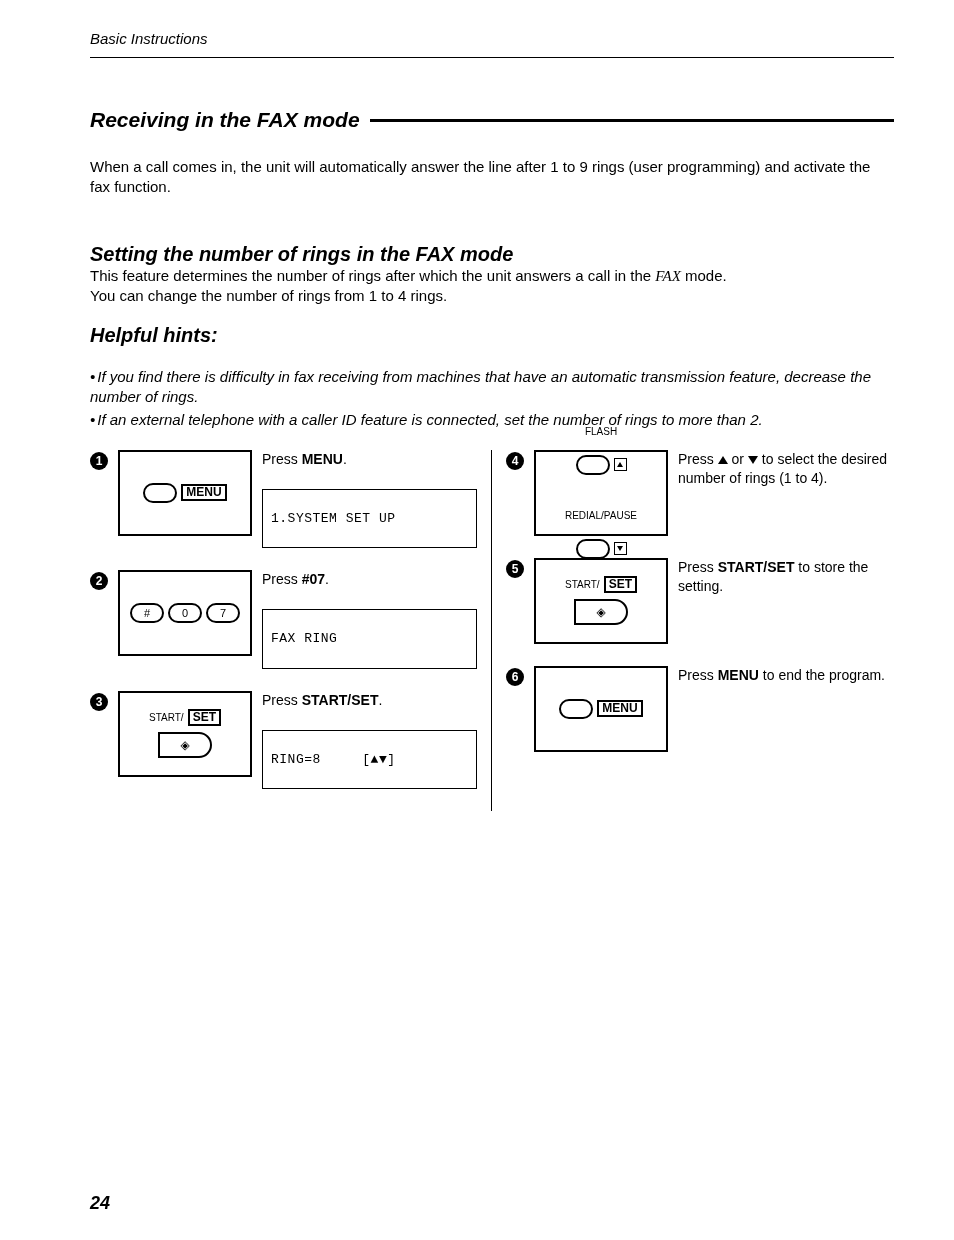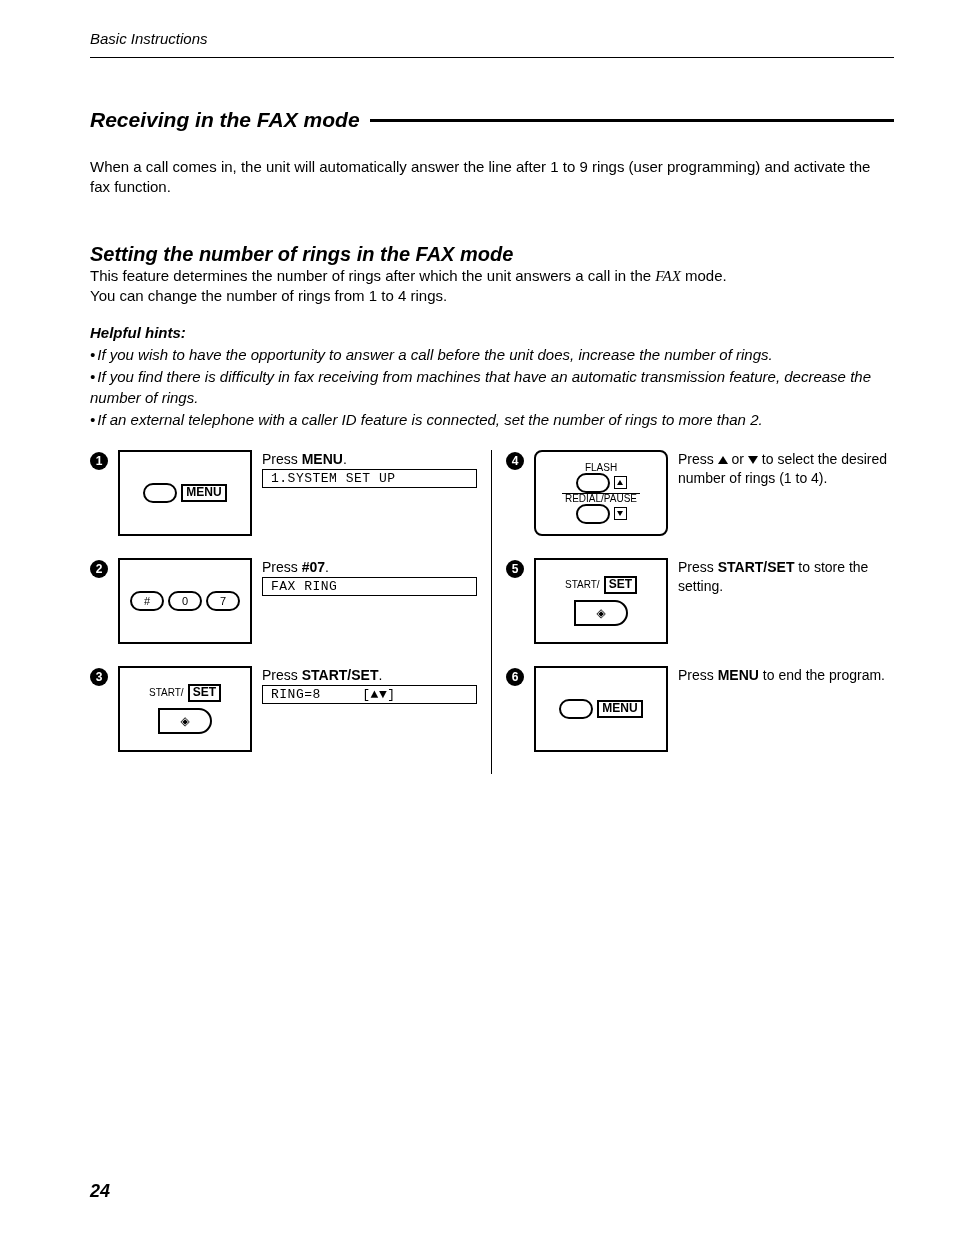--- a/index.html
+++ b/index.html
@@ -48,24 +48,24 @@
     font-weight: bold;
     font-style: italic;
   }
   .desc {
     font-size: 15px;
     line-height: 1.35;
     margin-bottom: 18px;
   }
   .desc em { font-style: italic; font-family: Liberation Serif, serif; }
   .hints-title {
-    font-size: 15px;
-    font-weight: bold;
-    font-style: italic;
-    margin-bottom: 4px;
+    font-size: 20px;
+    font-weight: bold;
+    font-style: italic;
+    margin-bottom: 20px;
   }
   .hints {
     font-size: 15px;
     font-style: italic;
     line-height: 1.35;
     margin: 0 0 20px 0;
     padding: 0;
     list-style: none;
   }
   .hints li::before {
@@ -123,22 +123,22 @@
   }
   .instr {
     flex: 1;
     font-size: 14px;
     line-height: 1.35;
   }
   .lcd {
     border: 1px solid #000;
     font-family: "Courier New", monospace;
     font-size: 13px;
-    padding: 0 8px;
-    margin-top: 0;
+    padding: 20px 8px;
+    margin-top: 20px;
     letter-spacing: 0.5px;
     white-space: pre;
     min-width: 150px;
   }
   .btn-oval {
     width: 30px;
     height: 16px;
     border: 2px solid #000;
     border-radius: 10px;
     display: inline-flex;
@@ -173,21 +173,21 @@
   .tri-up, .tri-down {
     display: inline-block;
     width: 0; height: 0;
     border-left: 5px solid transparent;
     border-right: 5px solid transparent;
   }
   .tri-up { border-bottom: 8px solid #000; }
   .tri-down { border-top: 8px solid #000; }
   .page-num {
     position: absolute;
-    bottom: 38px;
+    bottom: 26px;
     left: 90px;
     font-size: 18px;
     font-weight: bold;
     font-style: italic;
   }
   b { font-weight: bold; }
 </style>
 </head>
 <body>
 
@@ -204,21 +204,20 @@
 
   <div class="sub-title">Setting the number of rings in the FAX mode</div>
 
   <div class="desc">
     <span>This feature determines the number of rings after which the unit answers a call in the </span><em>FAX</em><span> mode.</span><br>
     <span>You can change the number of rings from 1 to 4 rings.</span>
   </div>
 
   <div class="hints-title">Helpful hints:</div>
   <ul class="hints">
-    <li>If you wish to have the opportunity to answer a call before the unit does, increase the number of rings.</li>
     <li>If you find there is difficulty in fax receiving from machines that have an automatic transmission feature, decrease the number of rings.</li>
     <li>If an external telephone with a caller ID feature is connected, set the number of rings to more than 2.</li>
   </ul>
 
   <div class="steps-wrap">
 
     <div class="col left">
 
       <div class="step">
         <div class="num">1</div>
@@ -265,21 +264,21 @@
           <div class="lcd">RING=8     [▲▼]</div>
         </div>
       </div>
 
     </div>
 
     <div class="col right">
 
       <div class="step">
         <div class="num">4</div>
-        <div class="panel" style="gap:0;border-radius:8px;">
+        <div class="panel" style="gap:18px;">
           <div class="small-label">FLASH</div>
           <div class="row">
             <span class="btn-oval"></span>
             <span style="border:1px solid #000;width:11px;height:11px;display:inline-flex;align-items:center;justify-content:center;">
                 <span class="tri-up" style="border-left-width:3px;border-right-width:3px;border-bottom-width:5px;"></span>
               </span>
           </div>
           <div style="width:60%;height:1px;background:#000;"></div>
           <div class="small-label">REDIAL/PAUSE</div>
           <div class="row">

